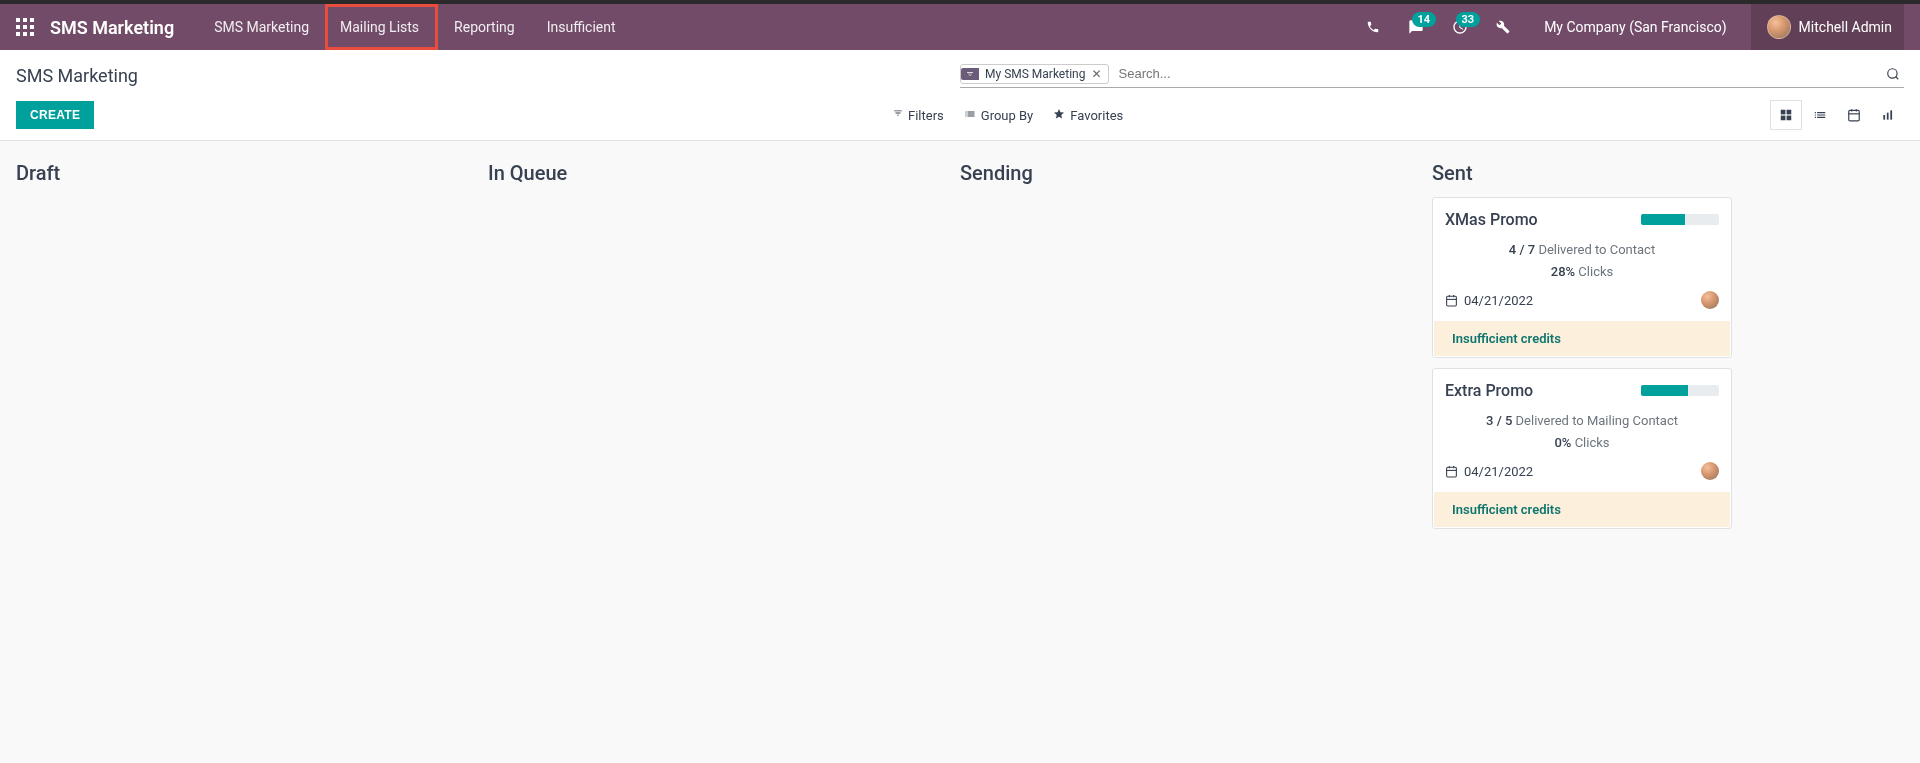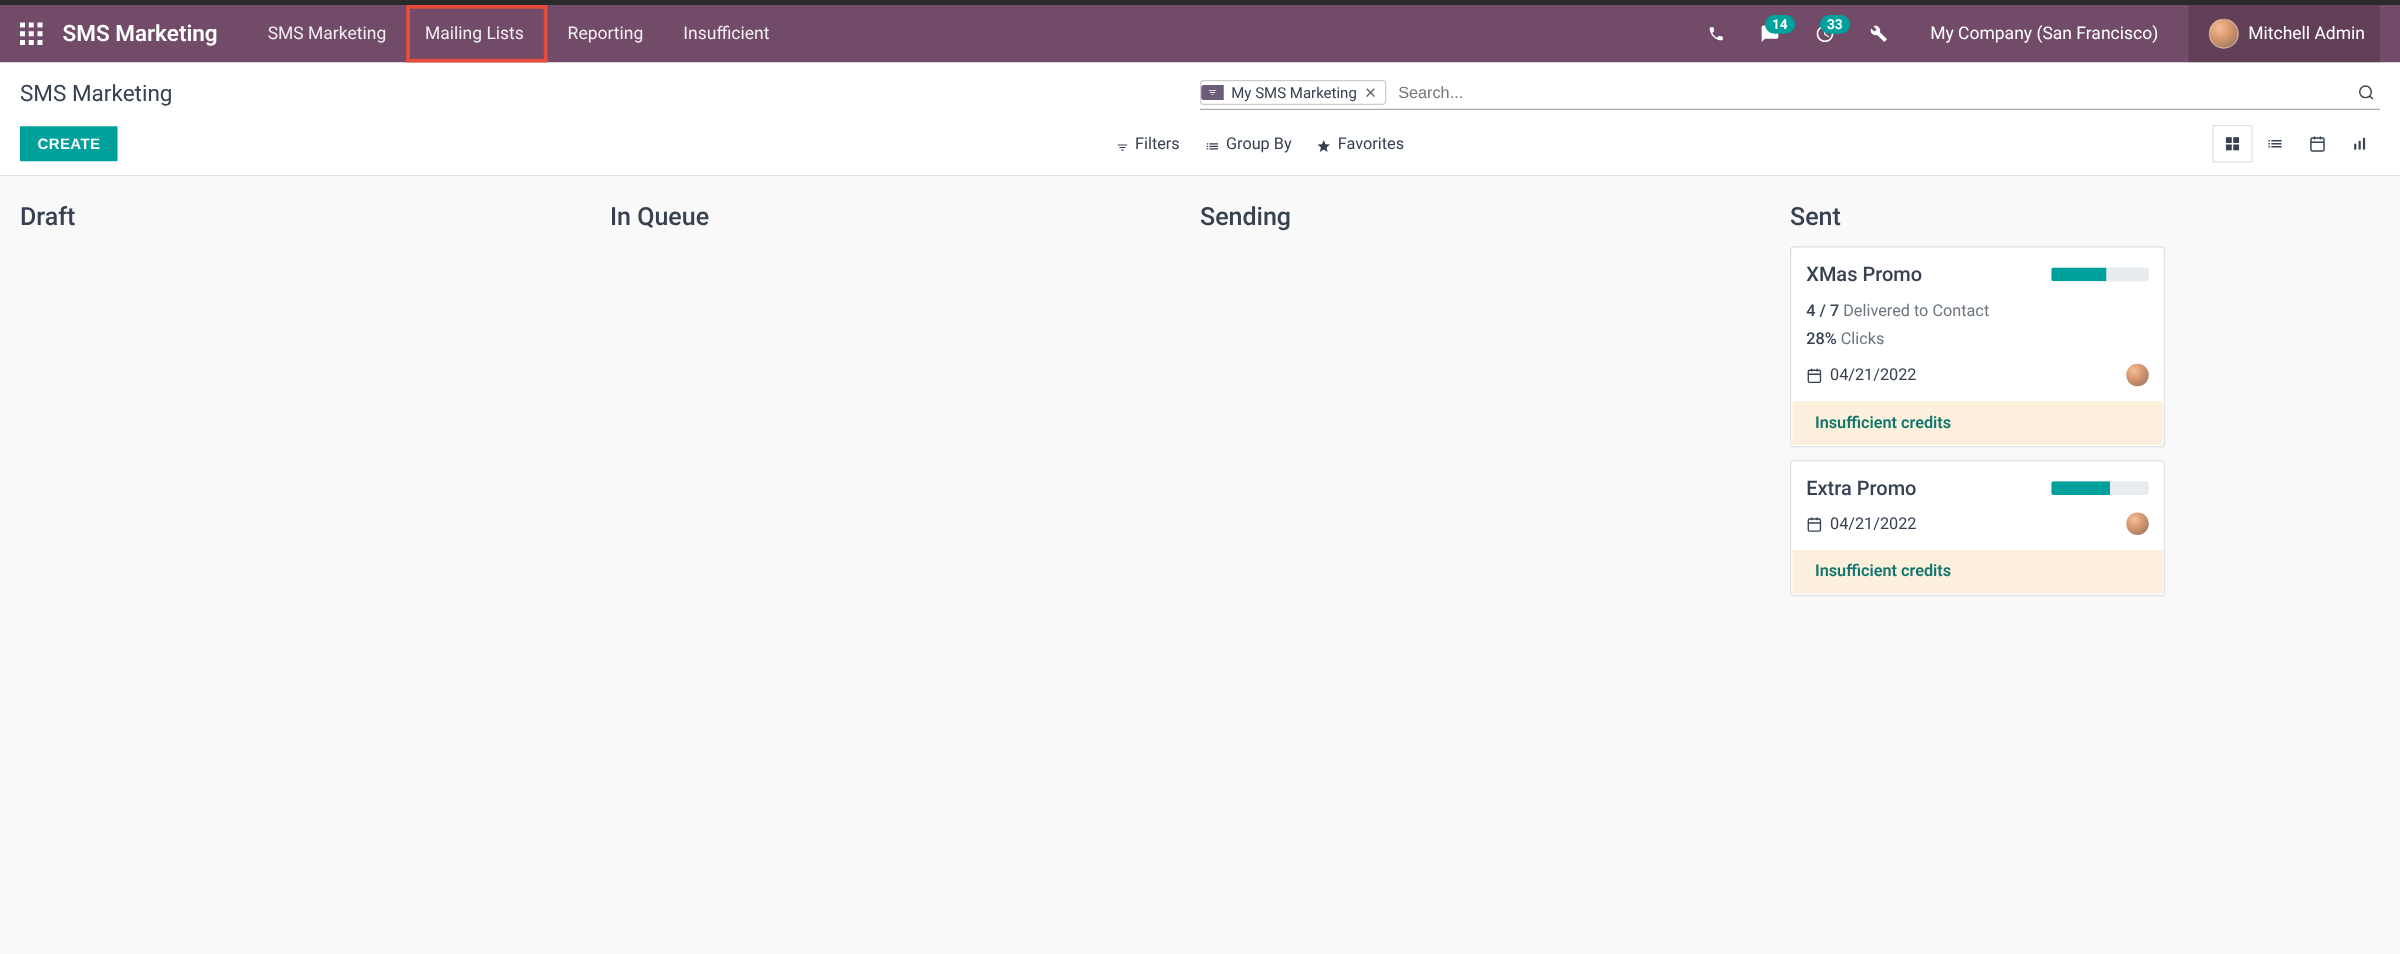--- a/index.html
+++ b/index.html
@@ -141,21 +141,21 @@
       cursor: pointer;
       letter-spacing: 0.3px;
     }
     .cp-bottom-middle { 
       display: flex; 
       gap: 20px;
       flex: 1;
     }
     .search-option { 
       display: flex; 
-      align-items: flex-end; 
+      align-items: flex-start; 
       gap: 5px; 
       cursor: pointer; 
       color: #374151;
       font-size: 13px;
     }
     .cp-bottom-right { display: flex; align-items: center; gap: 2px; }
     .view-btn { 
       width: 32px; height: 30px; 
       display: flex; 
       align-items: center; 
@@ -183,21 +183,21 @@
       color: #374151;
       padding: 8px 0 12px 0;
     }
     .kanban-card { 
       background: #fff; 
       border: 1px solid #dee2e6;
       border-radius: 3px;
       margin-bottom: 10px;
       max-width: 300px;
     }
-    .card-body { padding: 12px; }
+    .card-body { padding: 12px; text-align: center; }
     .card-header { display: flex; align-items: center; justify-content: space-between; margin-bottom: 10px; }
     .card-title { font-size: 16px; font-weight: 500; color: #374151; cursor: pointer; }
     .progress-bar { 
       width: 78px; height: 11px; 
       background: #e9ecef; 
       border-radius: 2px; 
       overflow: hidden;
     }
     .progress-fill { height: 100%; background: #00a09d; }
     .card-stats { font-size: 13px; line-height: 1.7; color: #6c757d; margin-bottom: 8px; }
@@ -408,20 +408,30 @@
     </div>
 
     <div class="kanban-card">
       <div class="card-body">
         <div class="card-header">
           <div class="card-title">Extra Promo</div>
           <div class="progress-bar">
             <div class="progress-fill" style="width:60%"></div>
           </div>
         </div>
+        <div class="card-stats">
+          <div>
+            <span class="strong">3</span><span class="strong"> / </span><span class="strong">5</span>
+            <span>Delivered to Mailing Contact</span>
+          </div>
+          <div>
+            <span class="strong">0%</span>
+            <span>Clicks</span>
+          </div>
+        </div>
         <div class="card-footer">
           <div class="card-date">
             <span>
               <svg width="13" height="13" viewBox="0 0 24 24" fill="none" stroke="#374151" stroke-width="2">
                   <rect x="3" y="4" width="18" height="18" rx="2"></rect>
                   <line x1="16" y1="2" x2="16" y2="6"></line>
                   <line x1="8" y1="2" x2="8" y2="6"></line>
                   <line x1="3" y1="10" x2="21" y2="10"></line>
                 </svg>
             </span>

